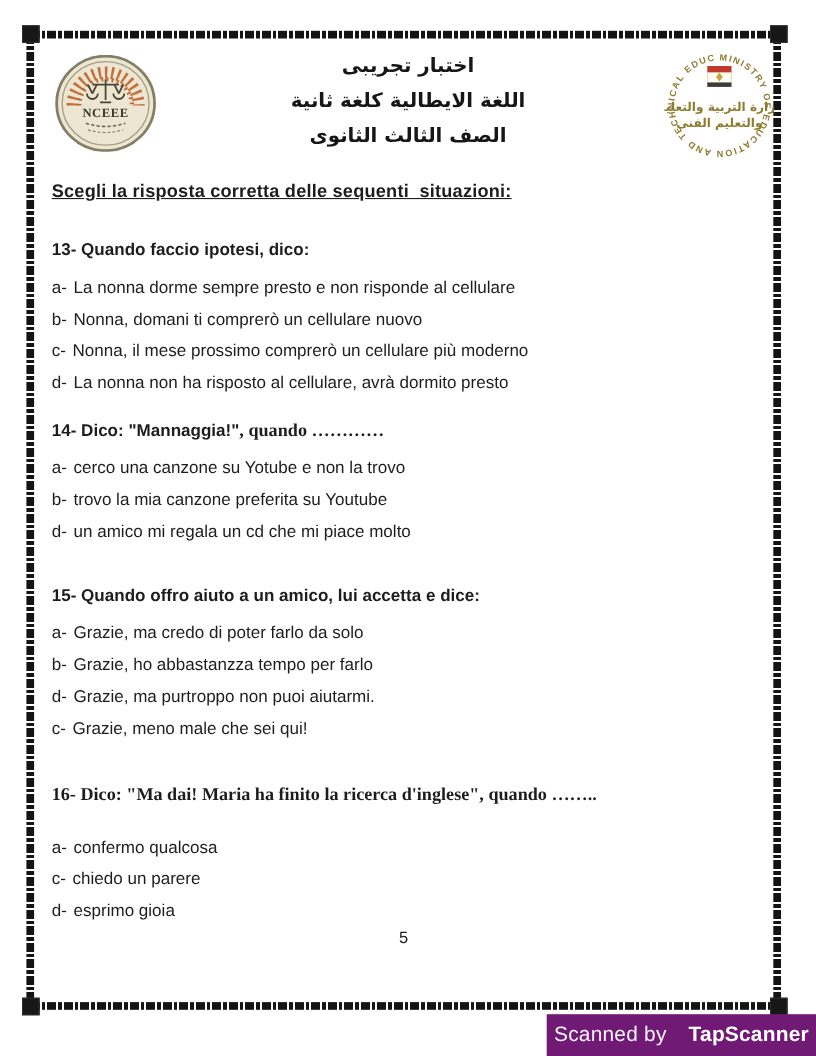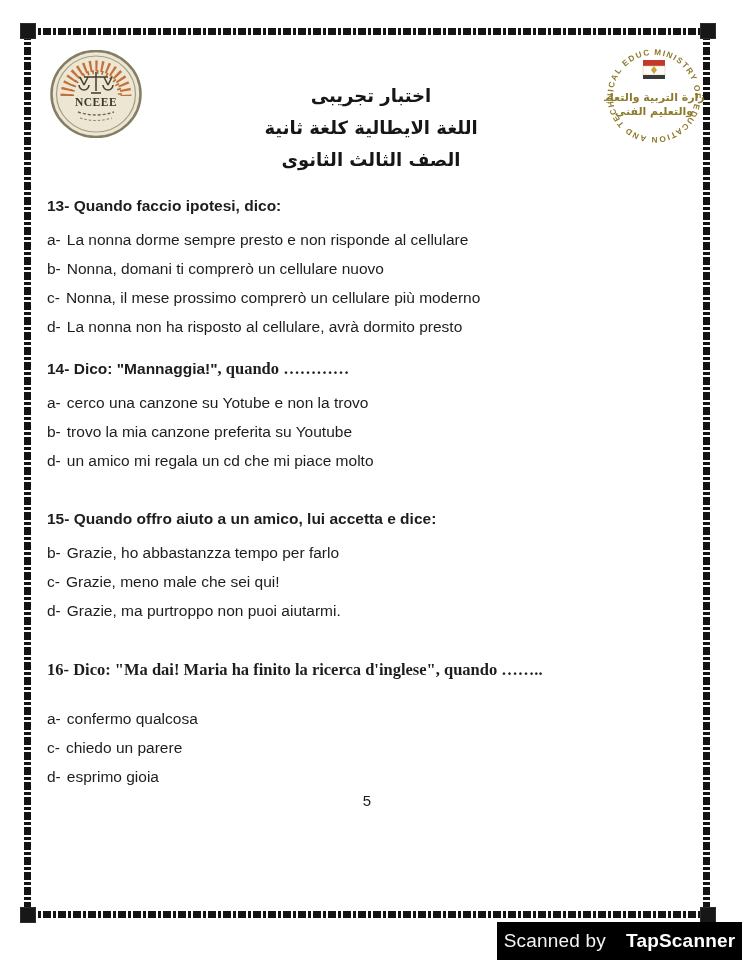--- a/index.html
+++ b/index.html
@@ -20,21 +20,21 @@
   .edge.left{left:2px;} .edge.right{right:2px;}
   .corner{position:absolute;width:14px;height:14px;background:#171717;border:1px solid #2d2d2d;}
   .corner.tl{left:-2px;top:-3px;} .corner.tr{right:-4px;top:-3px;}
   .corner.bl{left:-2px;bottom:-3px;} .corner.br{right:-4px;bottom:-3px;}
 
   
   .nceee-logo{position:absolute;left:50px;top:50px;width:92px;height:88px;}
   .ministry-logo{position:absolute;left:604px;top:46px;width:100px;height:104px;}
   .arabic-head{
     position:absolute;left:171px;top:44px;width:400px;text-align:center;
-    font-family:"DejaVu Sans",sans-serif;font-weight:bold;color:#161616;margin-top:36px;
+    font-family:"DejaVu Sans",sans-serif;font-weight:bold;color:#161616;
   }
   .arabic-head div{font-size:18px;line-height:32px;}
 
   
   .content{position:absolute;left:47px;top:163px;width:640px;}
   .instructions{
     font-size:16.5px;font-weight:bold;text-decoration:underline;
     line-height:22px;white-space:pre-wrap;letter-spacing:.2px;
   }
   .question{margin:0;}
@@ -45,21 +45,21 @@
   .option{font-size:15.5px;line-height:29px;white-space:pre-wrap;}
   .opt-label{margin-right:6px;}
   .page-number{
     text-align:center;font-size:15px;line-height:20px;margin-top:0;
     width:640px;
   }
 
   
   .scan-bar{
     position:absolute;left:497px;top:922px;width:245px;height:38px;
-    background:#000000;color:#f5f5f5;
+    background:#701a75;color:#f5f5f5;
     display:flex;align-items:center;justify-content:center;
     font-size:19px;letter-spacing:.2px;z-index:5;
   }
   .scan-bar b{color:#ffffff;margin-left:20px;font-weight:bold;}
 </style>
 </head>
 <body>
 
 <div class="frame">
   <div class="edge h top"></div>
@@ -114,20 +114,21 @@
       <rect x="39" y="29" width="22" height="4" fill="#3a3a3a"></rect>
       <path d="M 50 20 l 3 4 -3 4 -3 -4 z" fill="#c9a43c"></path>
     </g>
 
     <text x="50" y="55" text-anchor="middle" font-size="11" font-weight="bold" fill="#8e7b2e" font-family="DejaVu Sans, sans-serif">وزارة التربية والتعليم</text>
     <text x="50" y="69" text-anchor="middle" font-size="11" font-weight="bold" fill="#8e7b2e" font-family="DejaVu Sans, sans-serif">والتعليم الفنى</text>
   </svg>
 </div>
 
 <div class="content">
+  <div class="instructions">Scegli la risposta corretta delle sequenti  situazioni:</div>
 
   <div class="question q13">
     <p class="q-head"><span>13-</span><span> Quando faccio ipotesi, dico:</span></p>
     <div class="options">
       <div class="option"><span class="opt-label">a-</span><span>La nonna dorme sempre presto e non risponde al cellulare</span></div>
       <div class="option"><span class="opt-label">b-</span><span>Nonna, domani ti comprerò un cellulare nuovo</span></div>
       <div class="option"><span class="opt-label">c-</span><span>Nonna, il mese prossimo comprerò un cellulare più moderno</span></div>
       <div class="option"><span class="opt-label">d-</span><span>La nonna non ha risposto al cellulare, avrà dormito presto</span></div>
     </div>
   </div>
@@ -137,23 +138,24 @@
     <div class="options">
       <div class="option"><span class="opt-label">a-</span><span>cerco una canzone su Yotube e non la trovo</span></div>
       <div class="option"><span class="opt-label">b-</span><span>trovo la mia canzone preferita su Youtube</span></div>
       <div class="option"><span class="opt-label">d-</span><span>un amico mi regala un cd che mi piace molto</span></div>
     </div>
   </div>
 
   <div class="question q15">
     <p class="q-head"><span>15-</span><span> Quando offro aiuto a un amico, lui accetta e dice:</span></p>
     <div class="options">
+      <div class="option"><span class="opt-label">a-</span><span>Grazie, ma credo di poter farlo da solo</span></div>
       <div class="option"><span class="opt-label">b-</span><span>Grazie, ho abbastanzza tempo per farlo</span></div>
+      <div class="option"><span class="opt-label">d-</span><span>Grazie, ma purtroppo non puoi aiutarmi.</span></div>
       <div class="option"><span class="opt-label">c-</span><span>Grazie, meno male che sei qui!</span></div>
-      <div class="option"><span class="opt-label">d-</span><span>Grazie, ma purtroppo non puoi aiutarmi.</span></div>
     </div>
   </div>
 
   <div class="question q16">
     <p class="q-head serif-part"><span>16-</span><span> Dico: "Ma dai! Maria ha finito la ricerca d'inglese", quando ……..</span></p>
     <div class="options">
       <div class="option"><span class="opt-label">a-</span><span>confermo qualcosa</span></div>
       <div class="option"><span class="opt-label">c-</span><span>chiedo un parere</span></div>
       <div class="option"><span class="opt-label">d-</span><span>esprimo gioia</span></div>
     </div>

